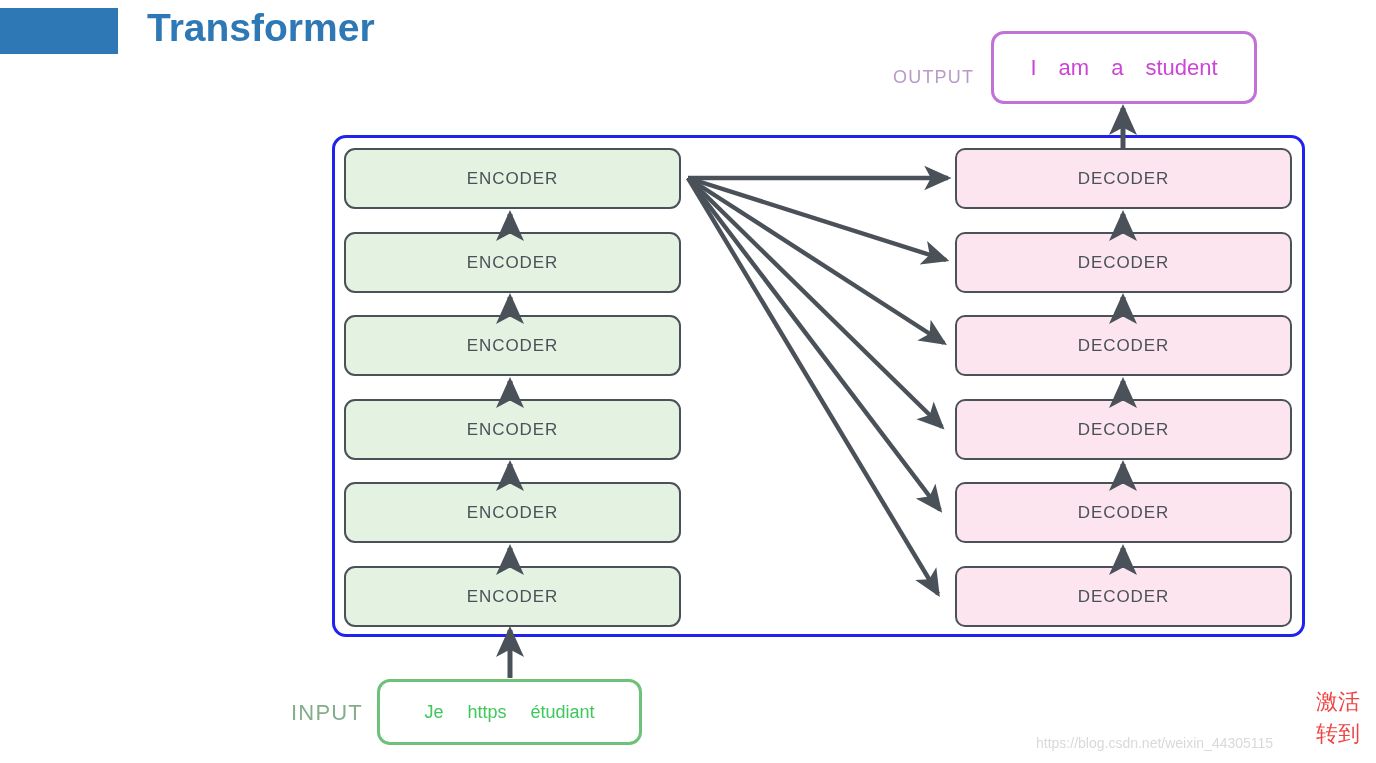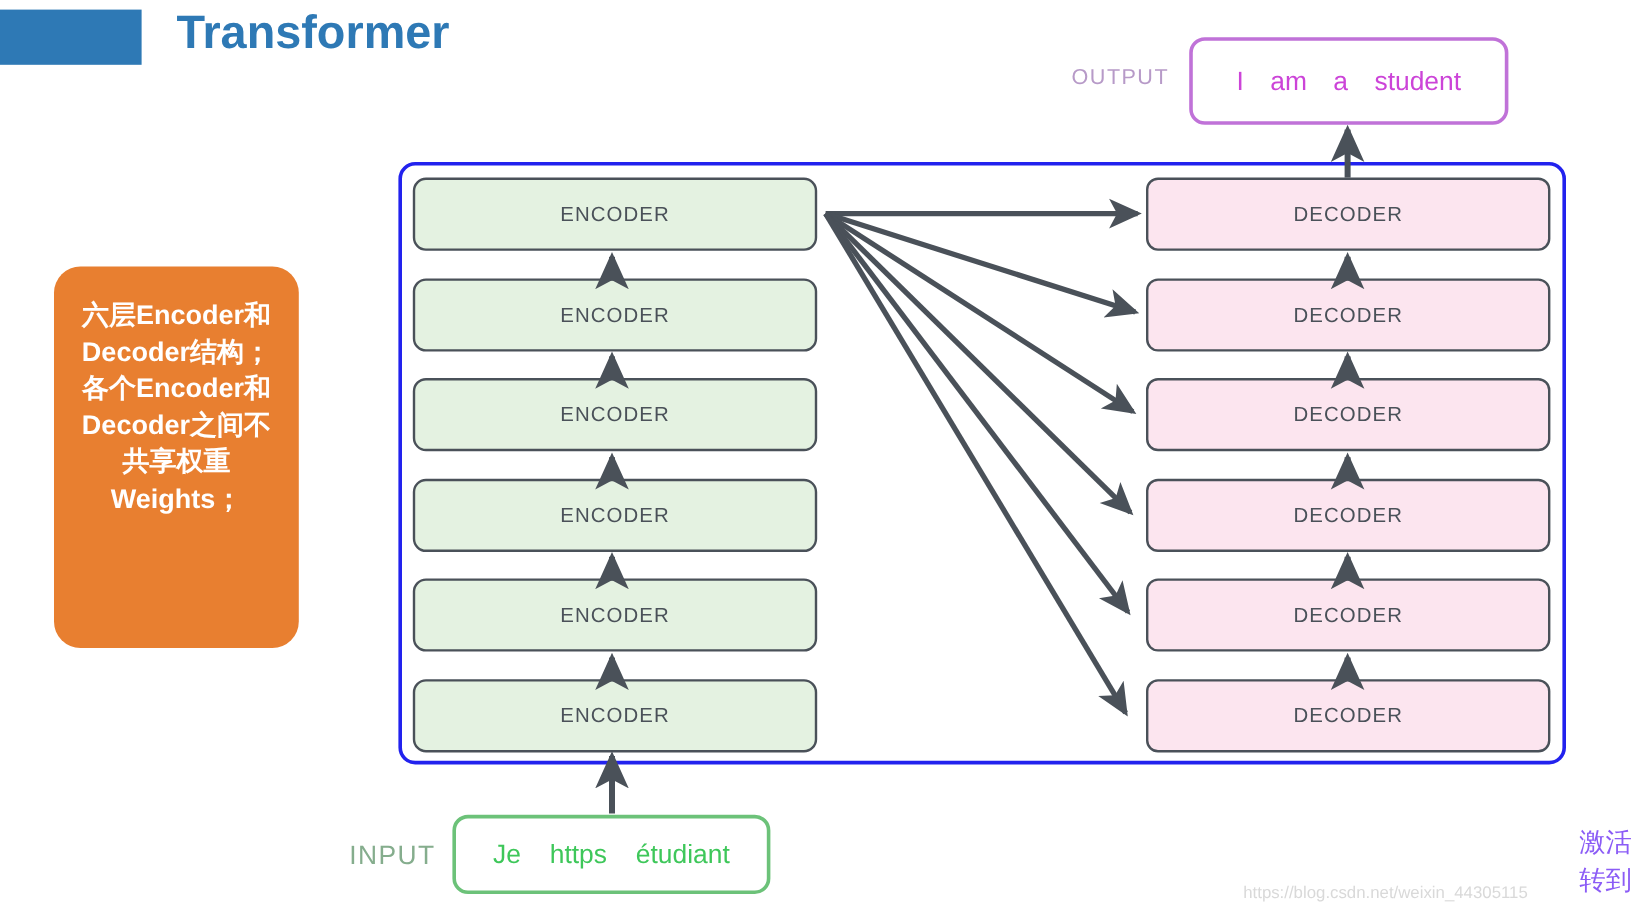--- a/index.html
+++ b/index.html
@@ -92,21 +92,21 @@
     letter-spacing: 0.9px;
     color: #4a5159;
   }
   .encoder { background: #e4f2e1; }
   .decoder { background: #fce5ef; border-radius: 10px; }
 
   
   #output-label {
     position: absolute;
     left: 893px;
-    top: 54px;
+    top: 67px;
     font-size: 18px;
     letter-spacing: 1.2px;
     color: #b79ac8;
   }
   #output-box {
     position: absolute;
     left: 991px;
     top: 31px;
     width: 266px;
     height: 73px;
@@ -135,21 +135,21 @@
     top: 679px;
     width: 265px;
     height: 66px;
     border: 3px solid #6cc279;
     border-radius: 13px;
     box-sizing: border-box;
     display: flex;
     align-items: center;
     justify-content: center;
     gap: 24px;
-    font-size: 22px;
+    font-size: 18px;
     color: #3ec75a;
   }
   .token { white-space: nowrap; }
 
   
   #arrows {
     position: absolute;
     left: 0; top: 0;
     width: 1376px;
     height: 763px;
@@ -164,33 +164,32 @@
     font-size: 14px;
     color: #d9d9d9;
     white-space: nowrap;
   }
   #activation-watermark {
     position: absolute;
     left: 1316px;
     top: 686px;
     font-size: 22px;
     line-height: 1.45;
-    color: #8b5cf6;
+    color: #ef4444;
     white-space: nowrap;
   }
 </style>
 </head>
 <body>
 
 <div id="stage">
 
   <div id="title-accent"></div>
   <div id="page-title">Transformer</div>
 
-  <div id="note-box">六层Encoder和Decoder结构；各个Encoder和Decoder之间不共享权重Weights；</div>
 
   <div id="model-box"></div>
 
   <div id="encoder-stack" class="stack">
     <div class="block encoder" style="top:0px">ENCODER</div>
     <div class="block encoder" style="top:84px">ENCODER</div>
     <div class="block encoder" style="top:167px">ENCODER</div>
     <div class="block encoder" style="top:251px">ENCODER</div>
     <div class="block encoder" style="top:334px">ENCODER</div>
     <div class="block encoder" style="top:418px">ENCODER</div>

